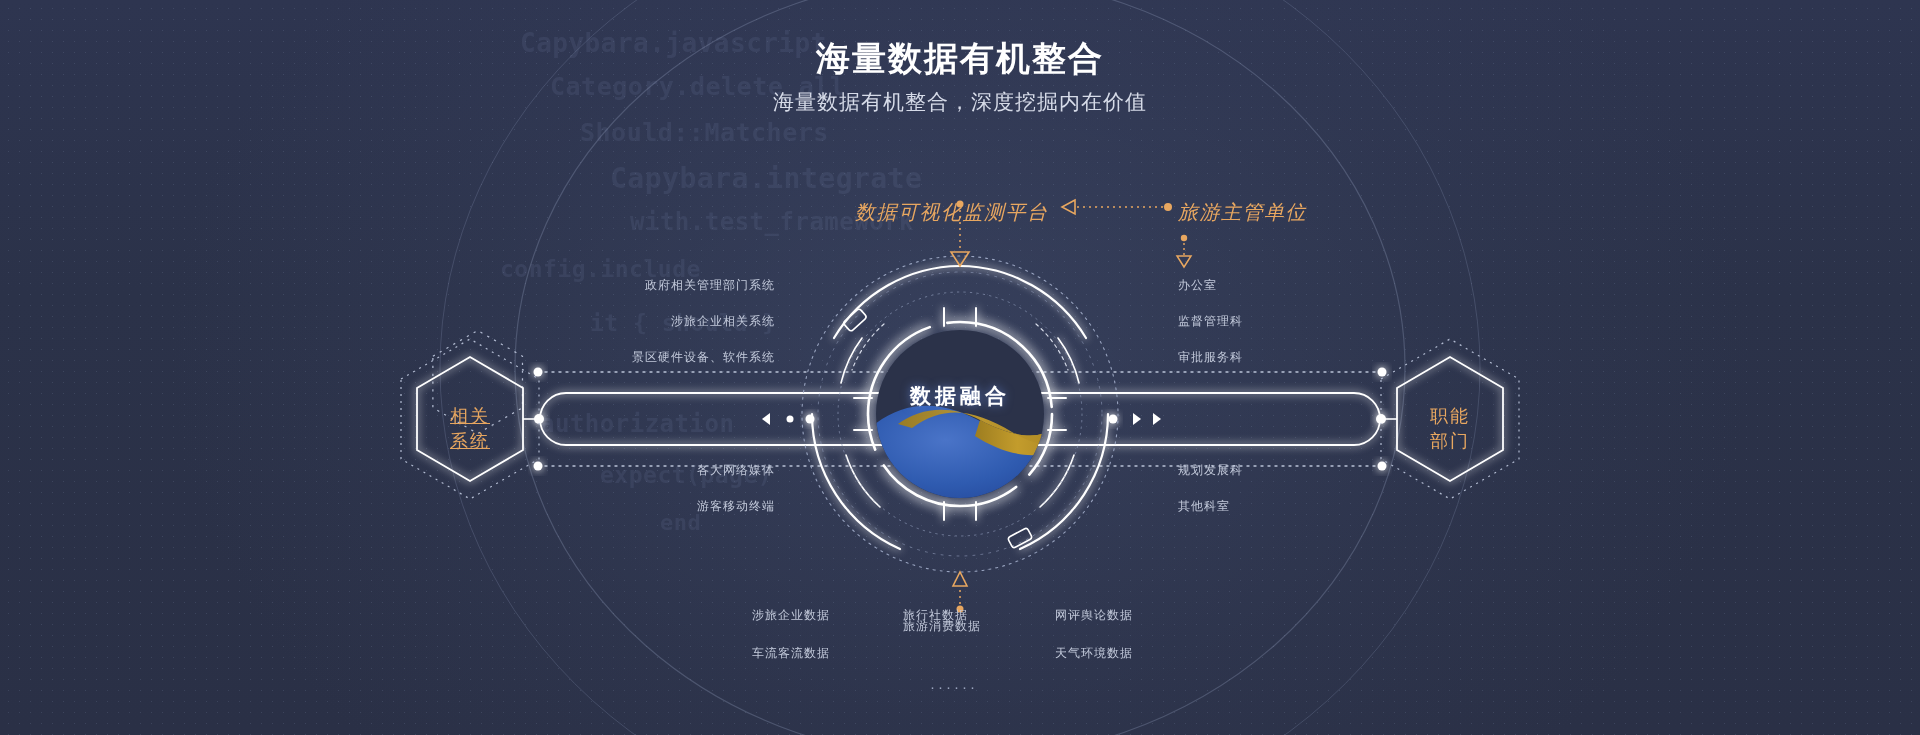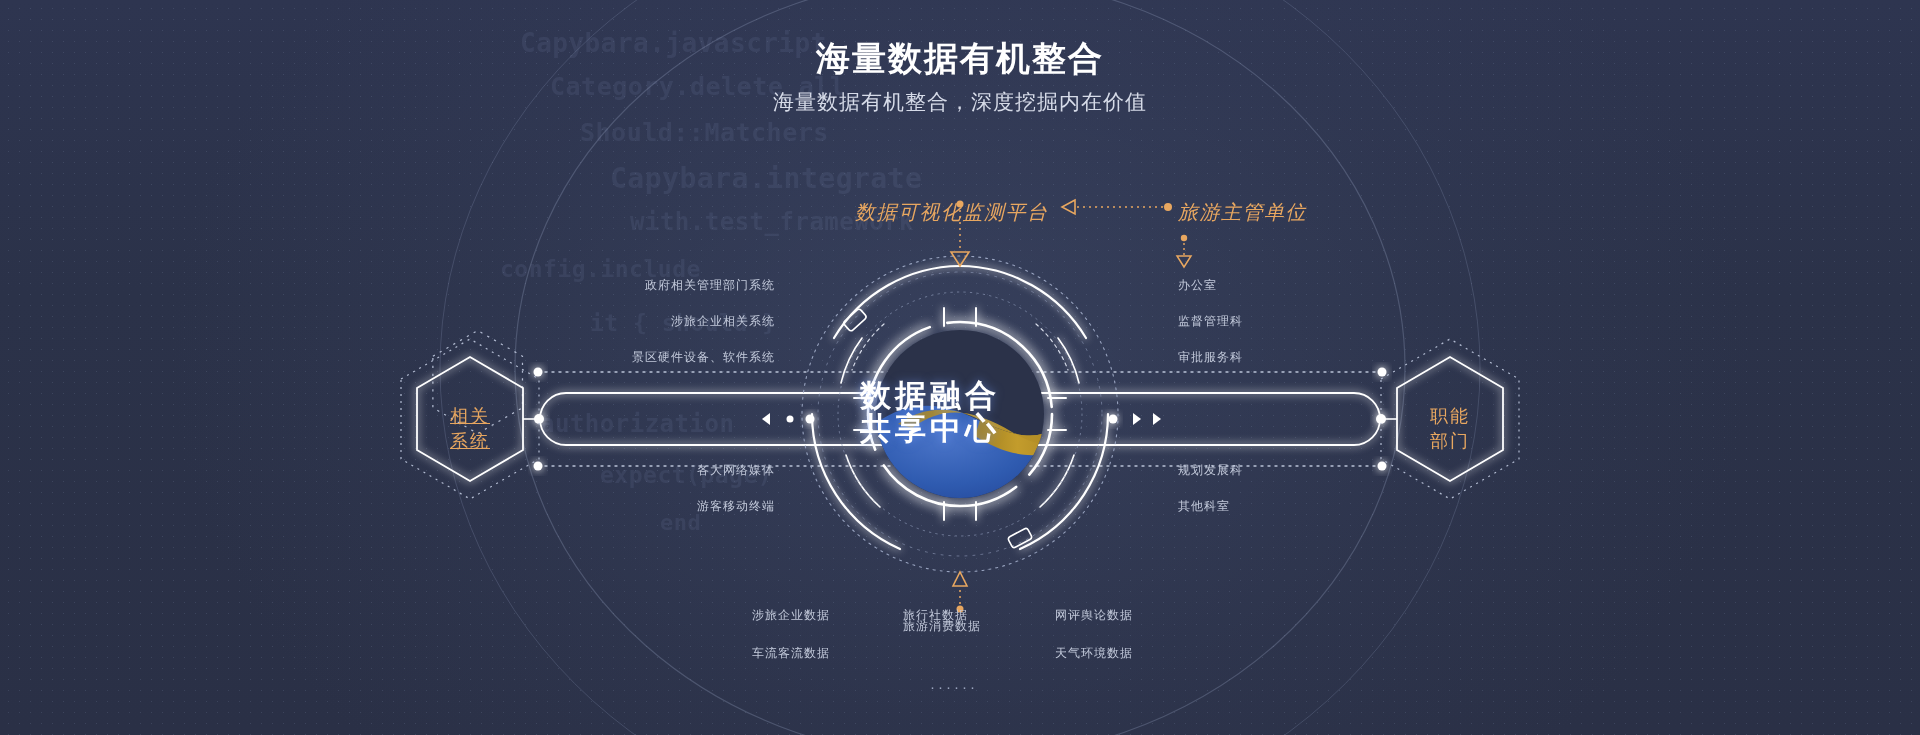--- a/index.html
+++ b/index.html
@@ -94,24 +94,24 @@
     color: #e8a760;
     font-size: 18px;
     line-height: 25px;
     text-align: center;
     letter-spacing: 2px;
     white-space: nowrap;
   }
   .centerlabel {
     position: absolute;
     color: #ffffff;
-    font-size: 31px;
+    font-size: 21px;
     font-weight: bold;
     line-height: 33px;
-    text-align: left;
+    text-align: center;
     letter-spacing: 4px;
     white-space: nowrap;
     text-shadow: 0 0 10px rgba(120,160,255,0.55);
   }
   .dots6 {
     position: absolute;
     color: #9aa4bd;
     font-size: 15px;
     letter-spacing: 3px;
     white-space: nowrap;
@@ -323,21 +323,20 @@
     <div>相关</div>
     <div>系统</div>
   </div>
   <div class="hexlabel" style="left:1400px; top:404px; width:100px;">
     <div>职能</div>
     <div>部门</div>
   </div>
 
   <div class="centerlabel" style="left:860px; top:379px; width:200px;">
     <div>数据融合</div>
-    <div>共享中心</div>
   </div>
 
   <div class="lbl" style="left:752px; top:607px;">涉旅企业数据</div>
   <div class="lbl" style="left:752px; top:645px;">车流客流数据</div>
 
   <div class="lbl" style="left:903px; top:607px;">旅行社数据</div>
   <div class="lbl" style="left:903px; top:618px;">旅游消费数据</div>
 
   <div class="lbl" style="left:1055px; top:607px;">网评舆论数据</div>
   <div class="lbl" style="left:1055px; top:645px;">天气环境数据</div>

